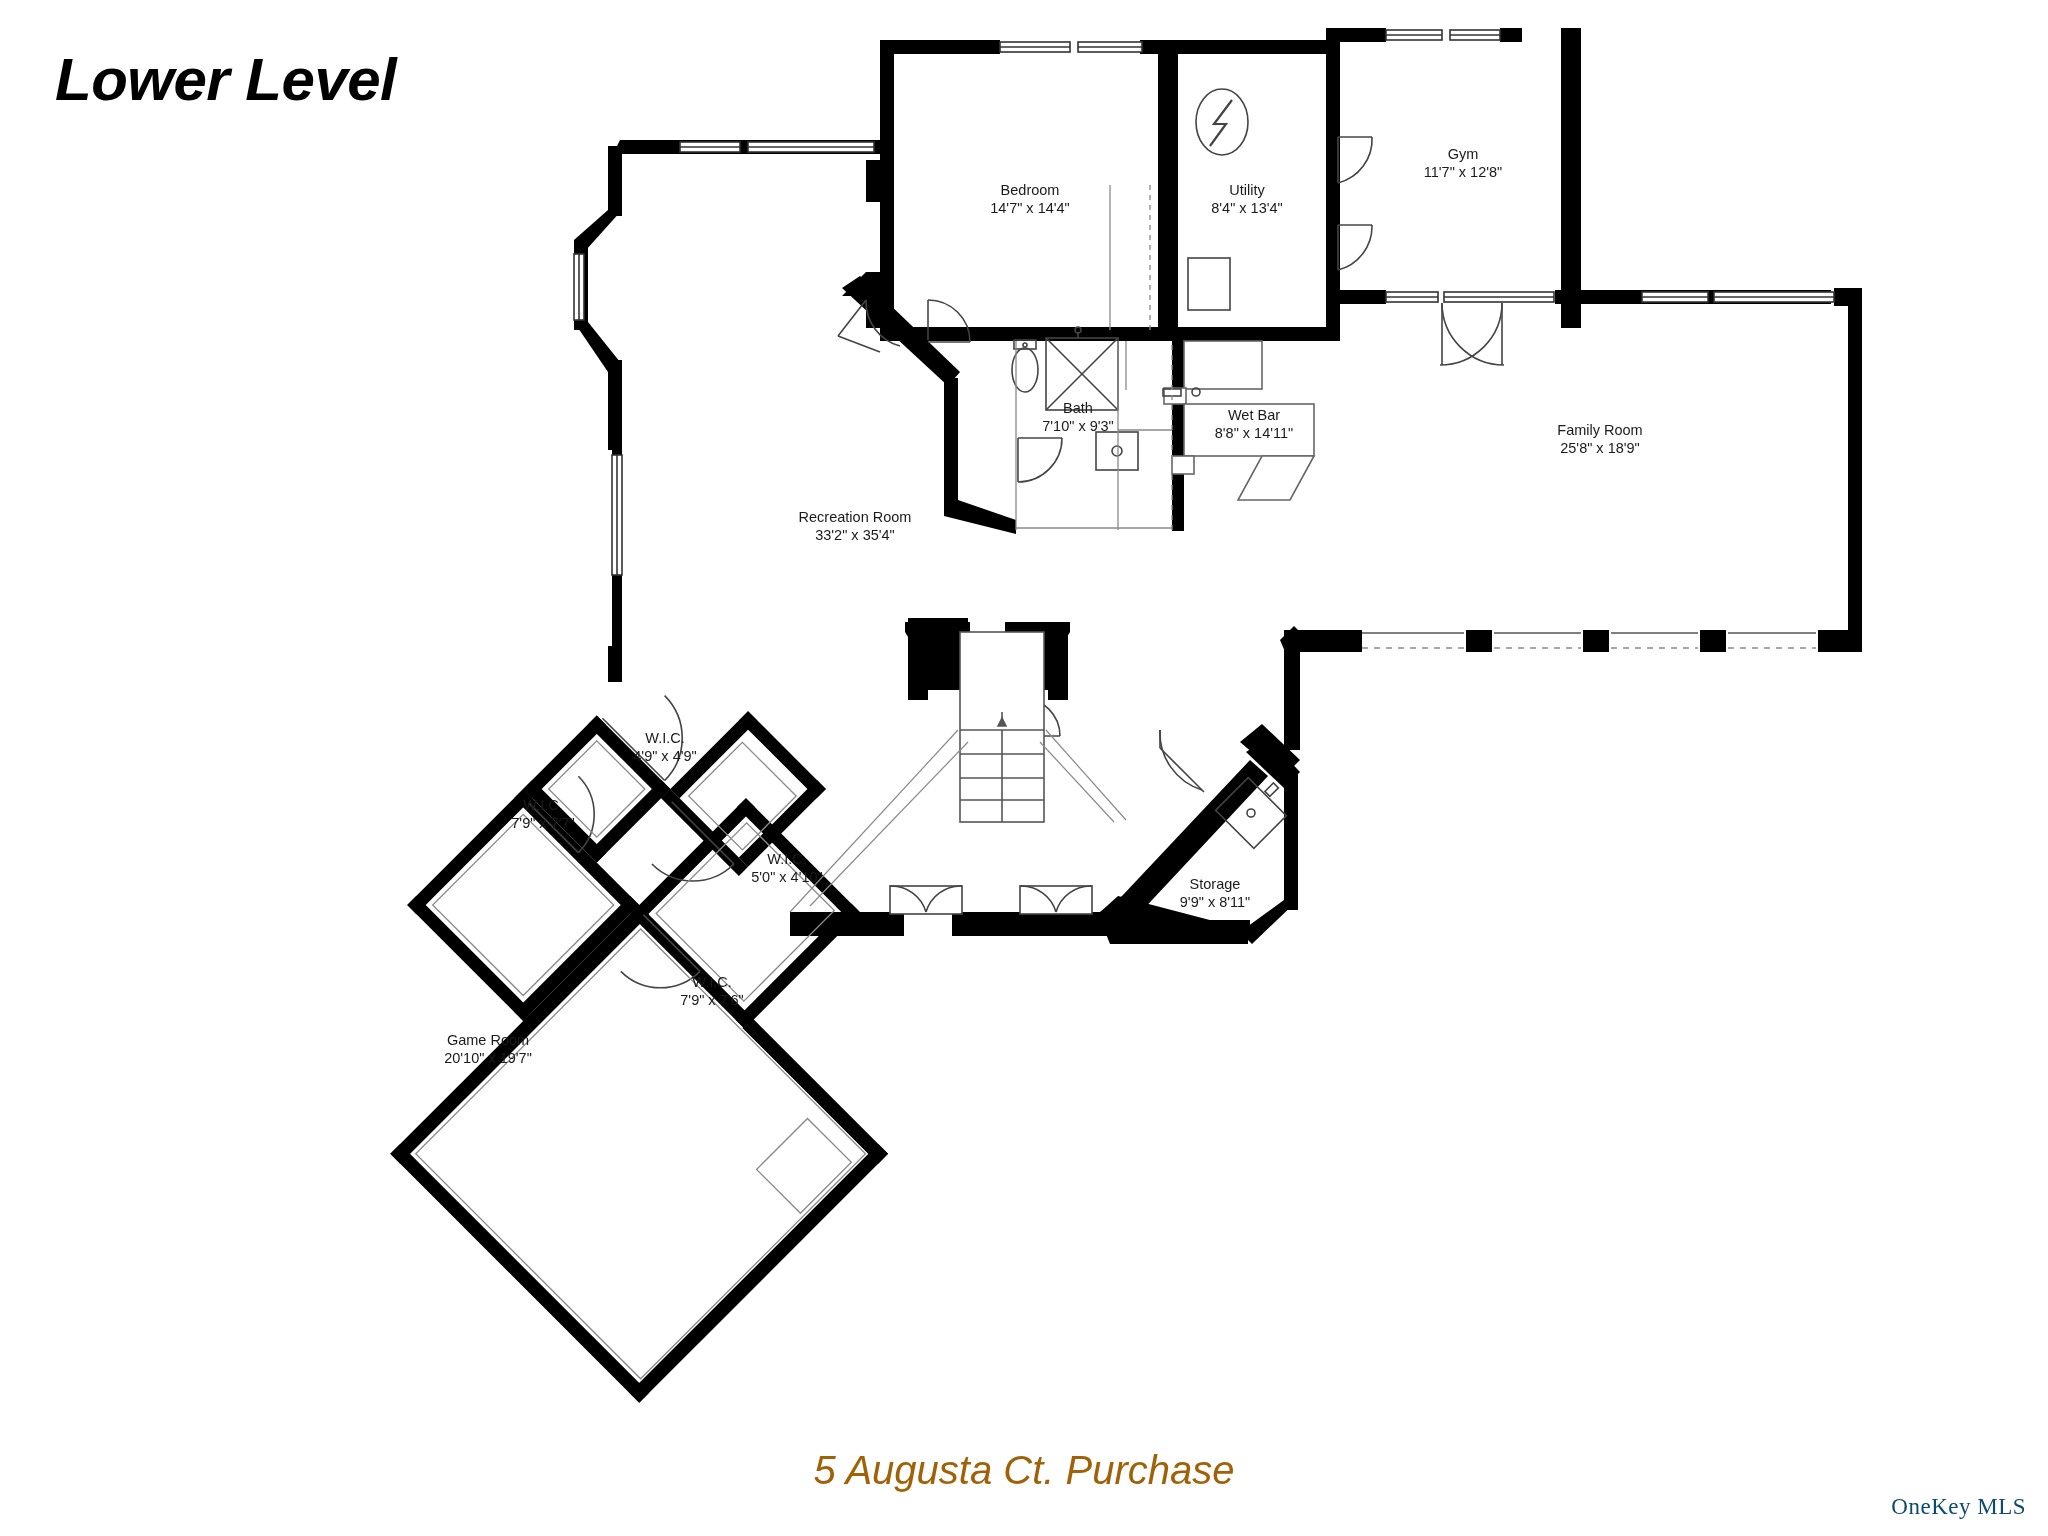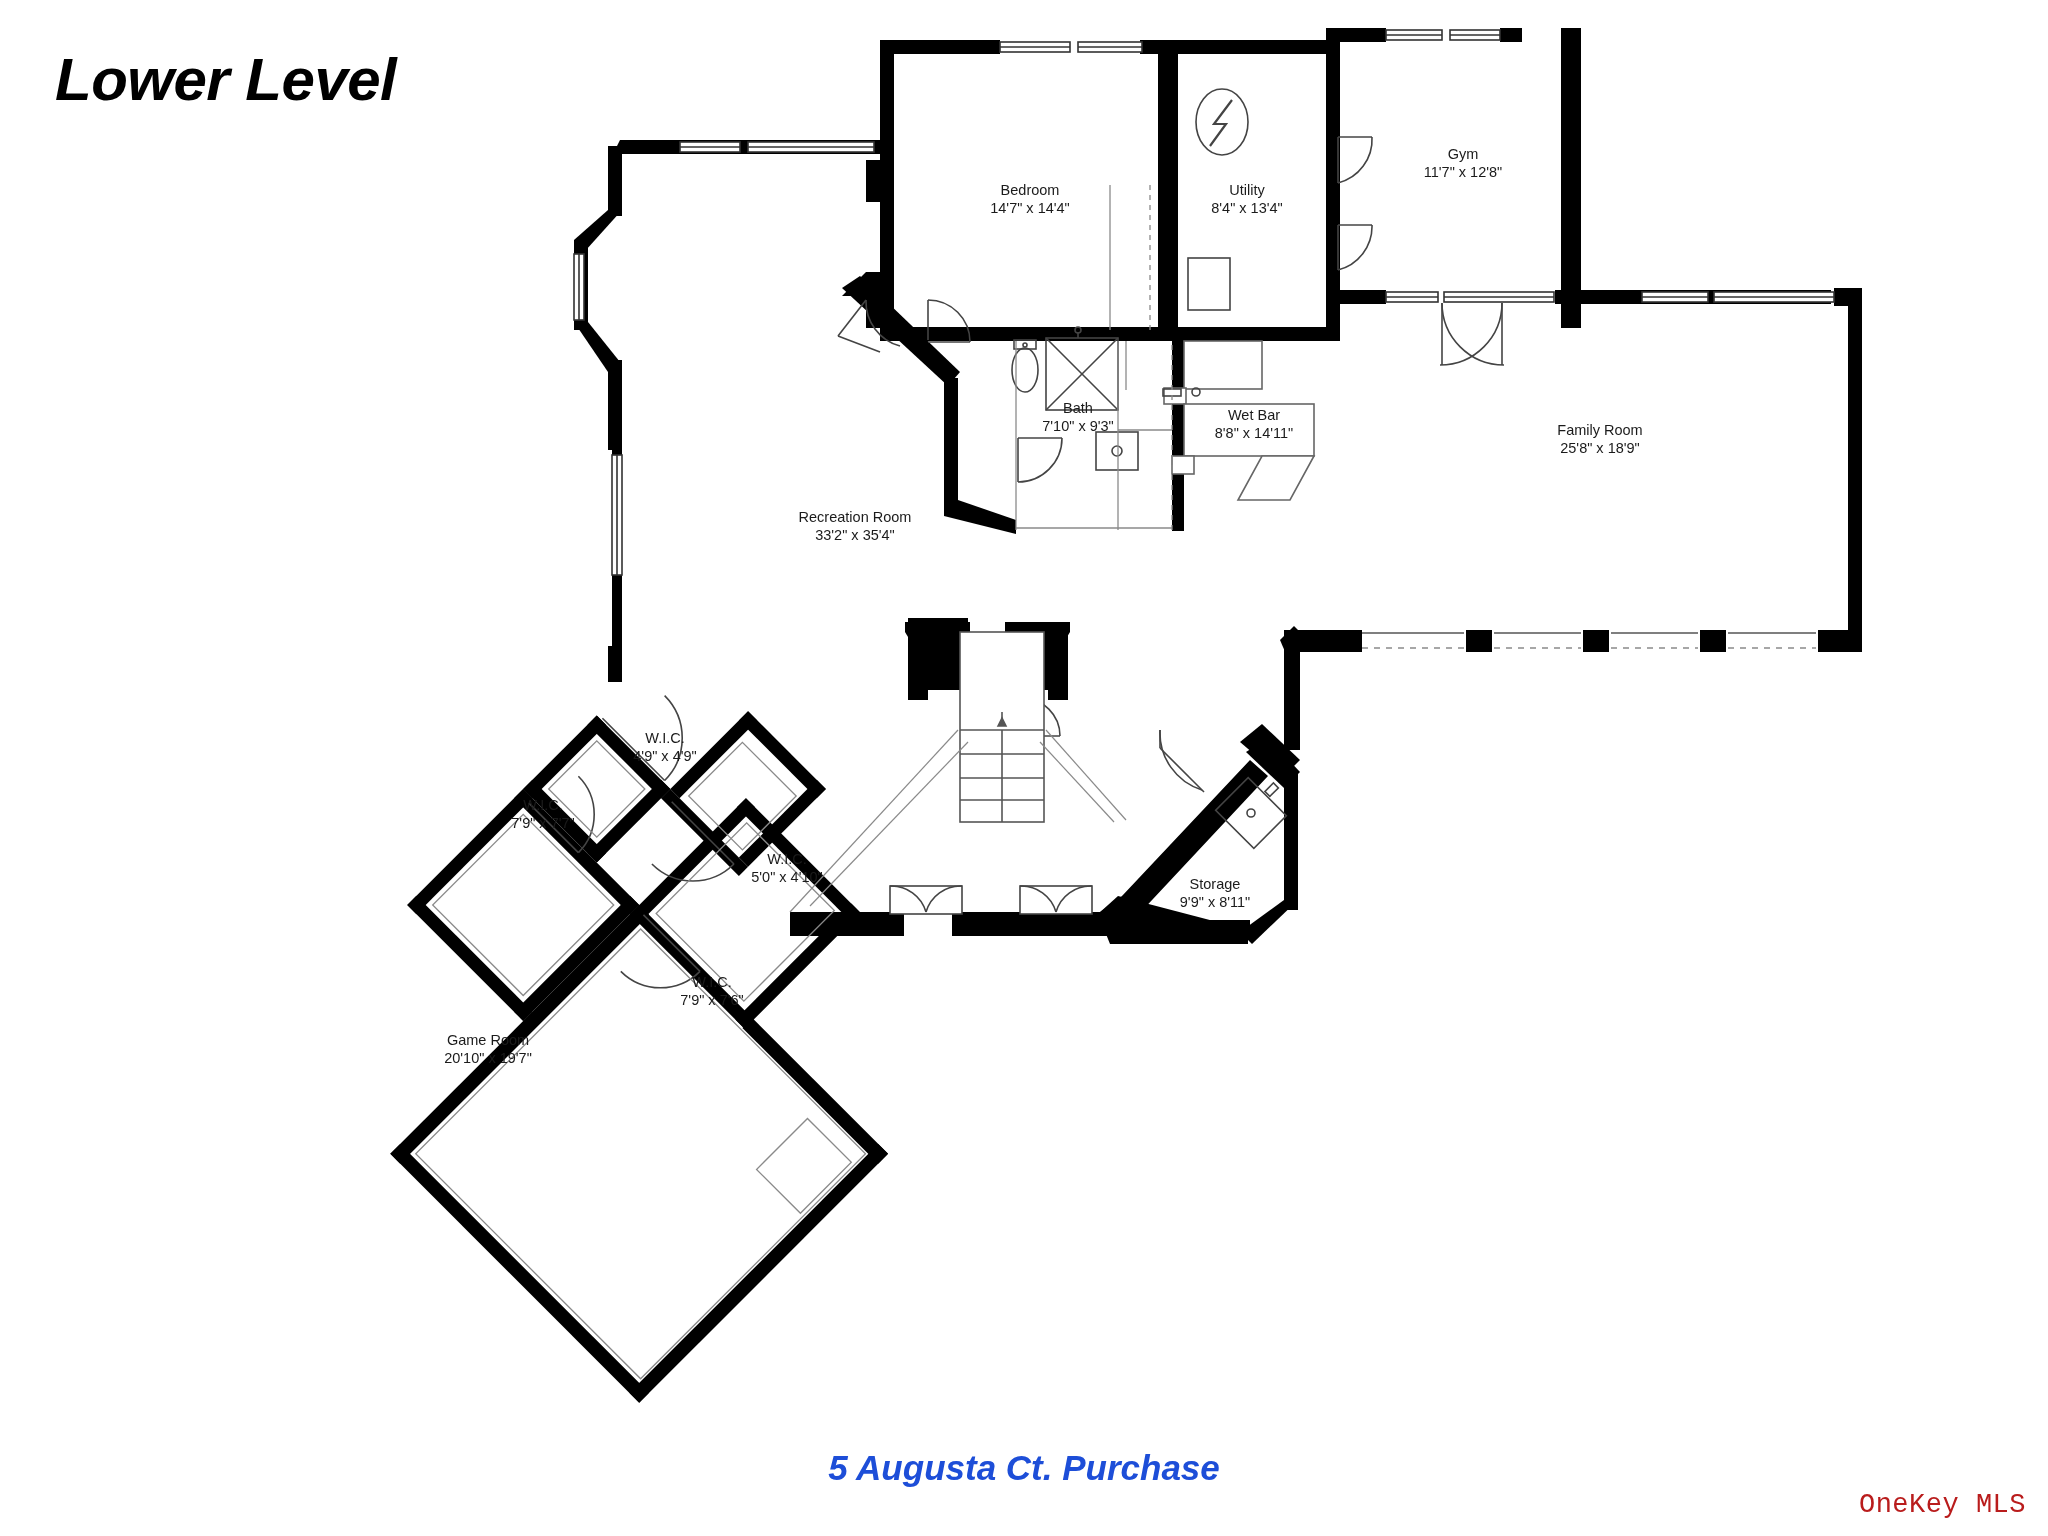--- a/index.html
+++ b/index.html
@@ -8,27 +8,27 @@
 
   #plan-title{
     position:absolute; left:55px; top:45px;
     font-size:60px; font-weight:bold; font-style:italic;
     letter-spacing:-0.5px; color:#000;
     white-space:nowrap;
   }
   #address-title{
     position:absolute; left:0; right:0; top:1448px;
     text-align:center;
-    font-size:35px; font-weight:bold; font-style:italic;
-    color:#1d4ed8; white-space:nowrap;
+    font-size:40px; font-weight:normal; font-style:italic;
+    color:#a16207; white-space:nowrap;
   }
   #watermark{
     position:absolute; right:22px; bottom:16px;
-    font-size:27px; color:#b91c1c; letter-spacing:0.5px;
-    font-family:Liberation Mono, monospace;
+    font-size:23px; color:#0c4a6e; letter-spacing:0.5px;
+    font-family:Liberation Serif, serif;
   }
 
   #plan-canvas{position:absolute;left:0;top:0;width:2048px;height:1536px;}
 
   .room-label{
     position:absolute; text-align:center; line-height:1.22;
     white-space:nowrap; transform:translate(-50%,-50%);
     pointer-events:none;
   }
   .room-label .rname{display:block;font-size:14.5px;color:#1b1b1b;}

